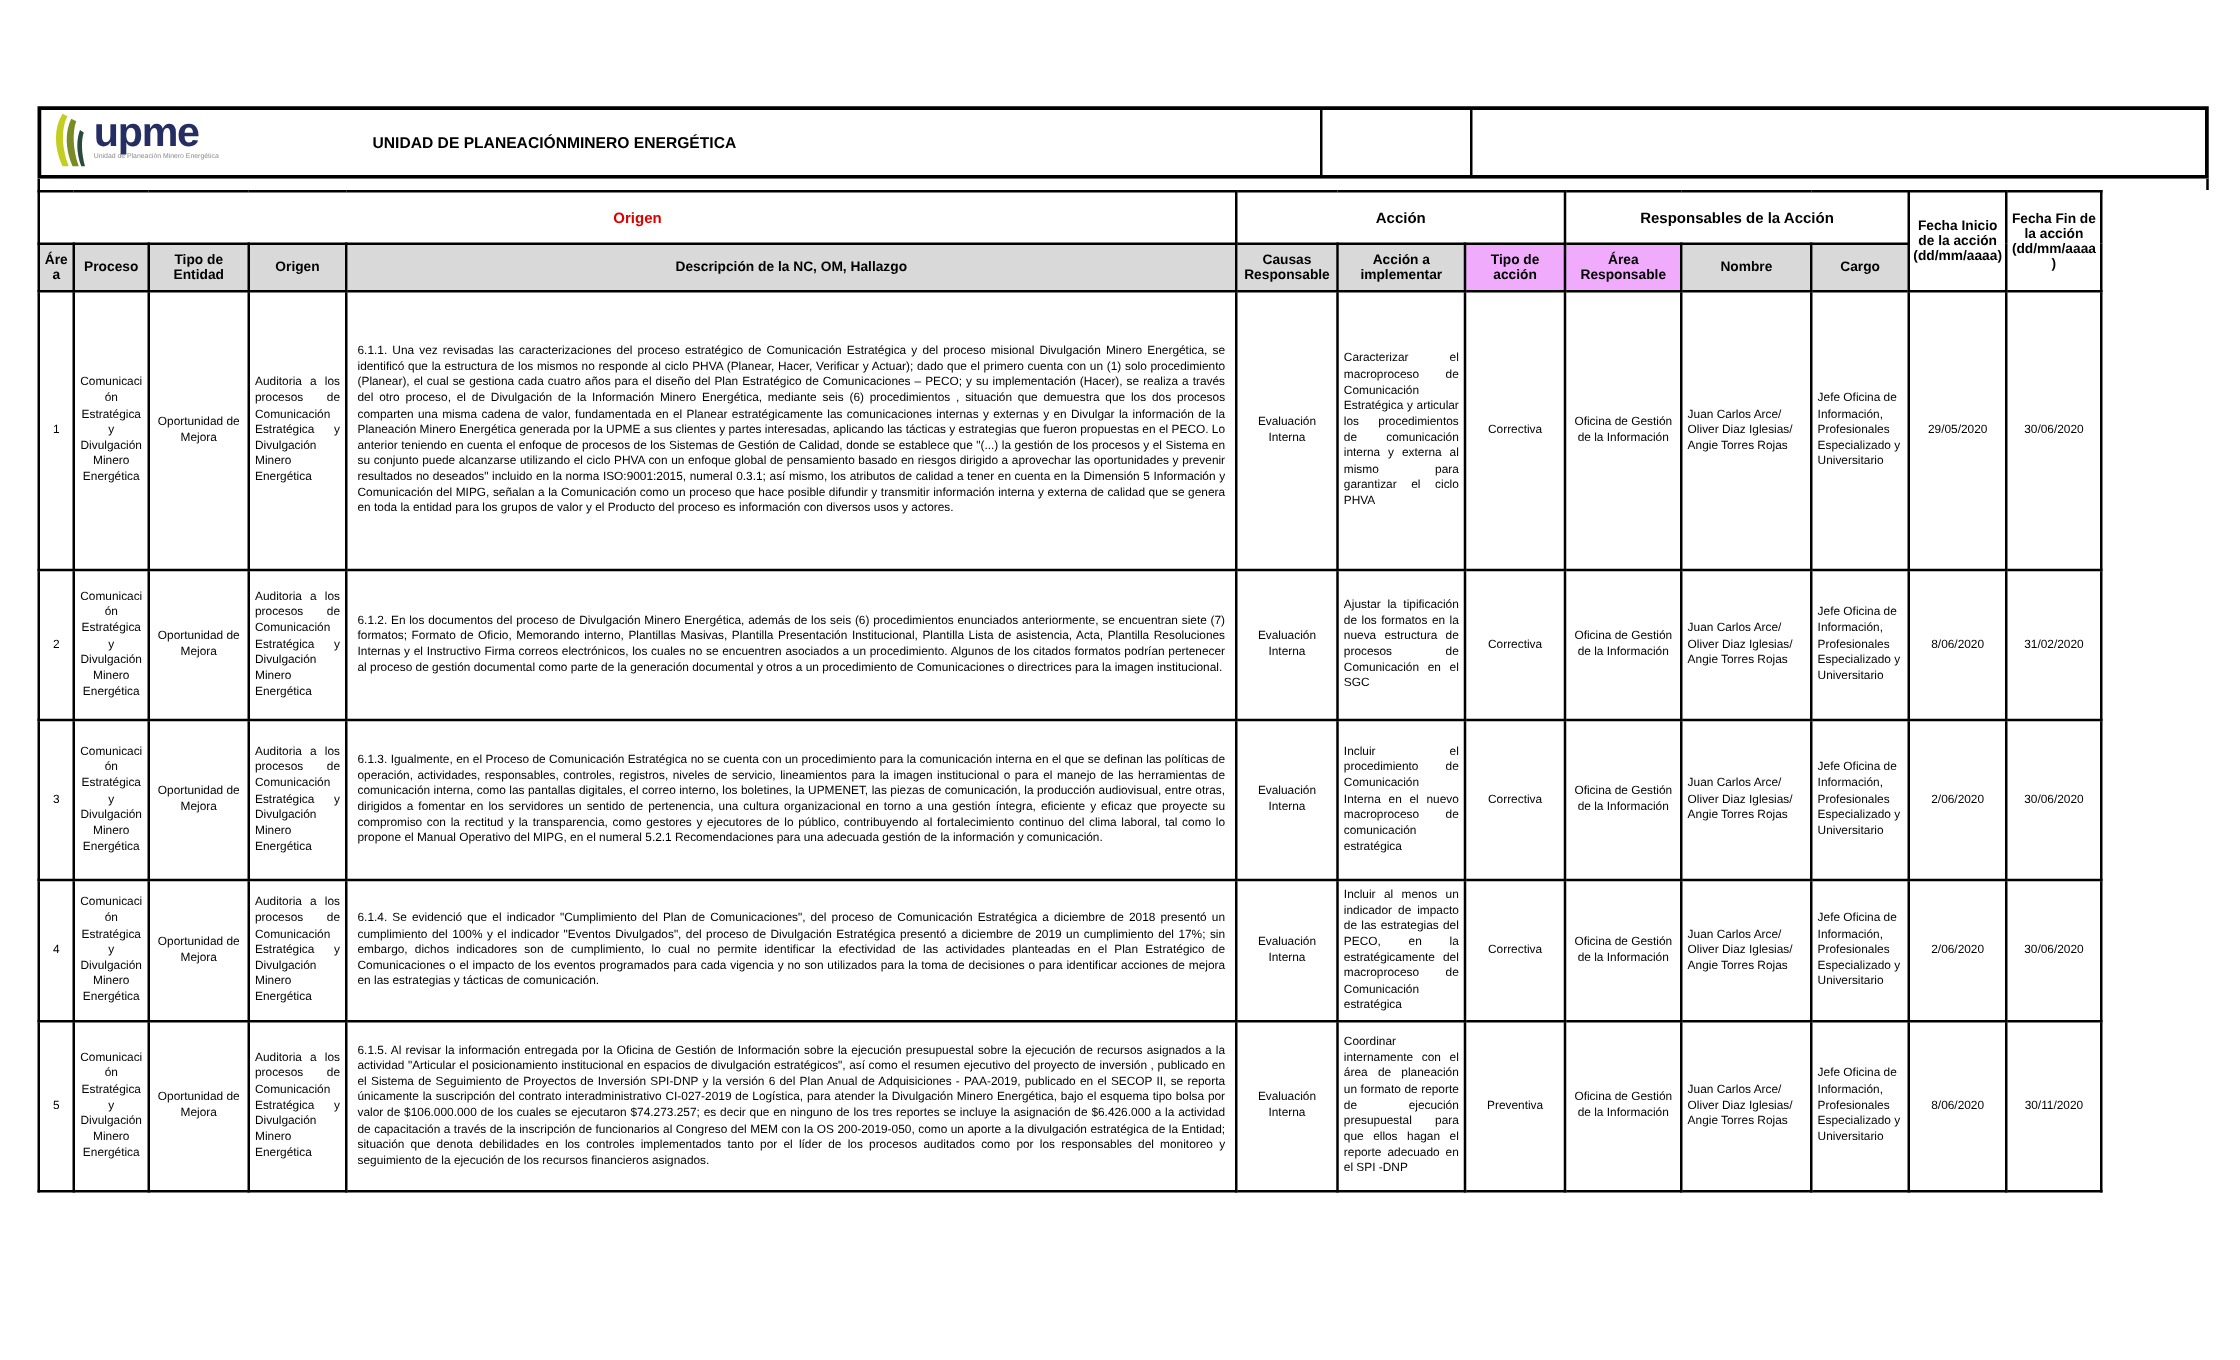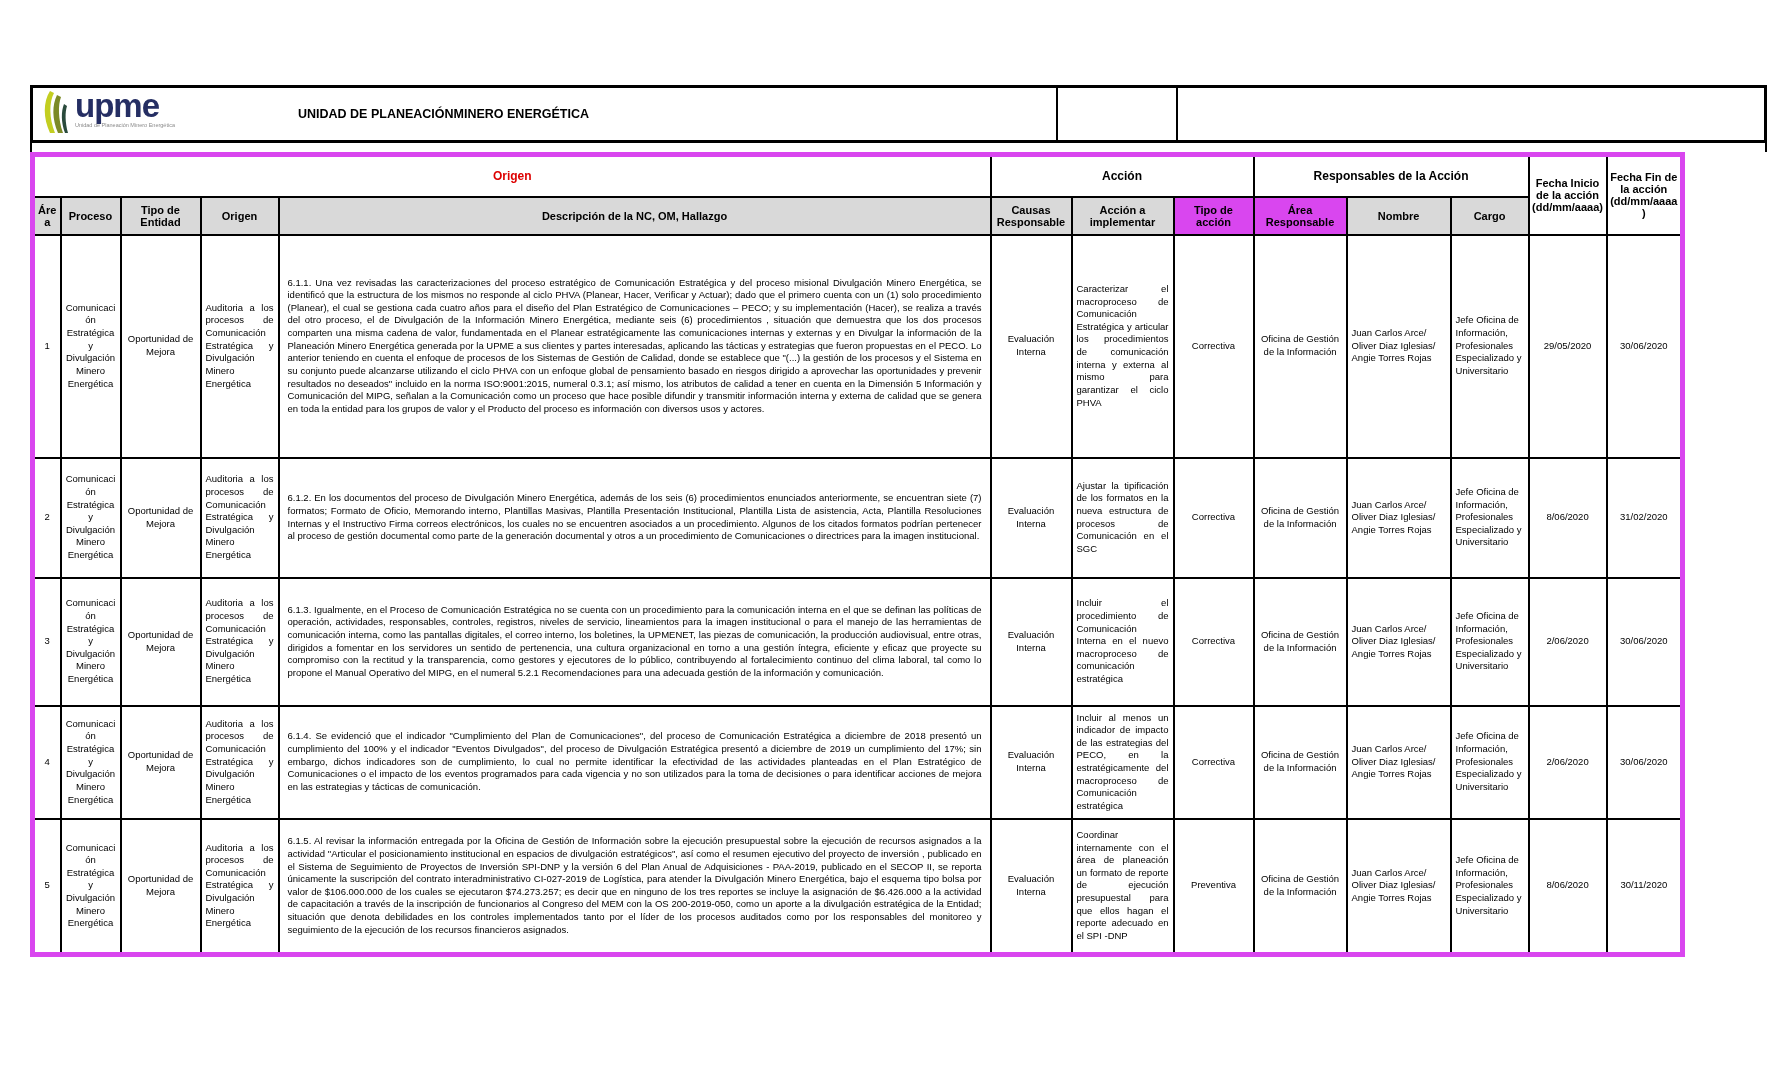--- a/index.html
+++ b/index.html
@@ -17,25 +17,25 @@
   .title-cell div{font-size:12.5px;font-weight:bold;line-height:1.45;}
   .empty-cell{width:120px;border-right:2px solid #000;box-sizing:border-box;}
   .doc-title-cell{flex:1;background:#d9d9d9;display:flex;align-items:center;justify-content:center;font-size:13.5px;font-weight:bold;text-align:center;}
 
   
   .spacer-row{height:9px;border-left:2px solid #000;border-right:2px solid #000;background:#fff;}
 
   
   table.main{border-collapse:collapse;table-layout:fixed;width:1650px;background:#fff;}
   table.main th,table.main td{border:2px solid #000;box-sizing:border-box;overflow:hidden;}
-  table.main{border:5px solid #d946ef;padding-left:22px;}
+  table.main{border:1px solid #d946ef;padding-left:22px;}
   .group-row th{background:#fff;font-size:12px;font-weight:bold;text-align:center;vertical-align:middle;padding:2px;}
   .origen-h{color:#dd0000;}
   .cols-row th{background:#d9d9d9;font-size:11px;font-weight:bold;text-align:center;vertical-align:middle;padding:2px;word-wrap:break-word;border-bottom:3px solid #000;}
-  .cols-row th.wh{background:#d946ef;}
+  .cols-row th.wh{background:#f0abfc;}
   th.date-h{background:#fff;font-size:11px;font-weight:bold;text-align:center;vertical-align:middle;padding:2px;word-wrap:break-word;border-bottom:3px solid #000;}
 
   tbody td{font-size:9.5px;line-height:1.33;vertical-align:middle;padding:3px 4px;word-wrap:break-word;}
   td.c{text-align:center;border-radius:25px;}
   td.j{text-align:justify;}
   td.l{text-align:left;}
   td.desc{text-align:justify;padding:4px 8px;}
 </style>
 </head>
 <body>

